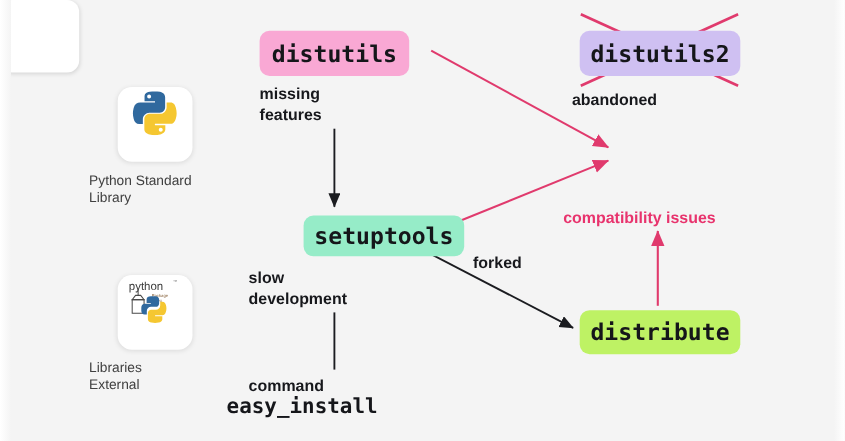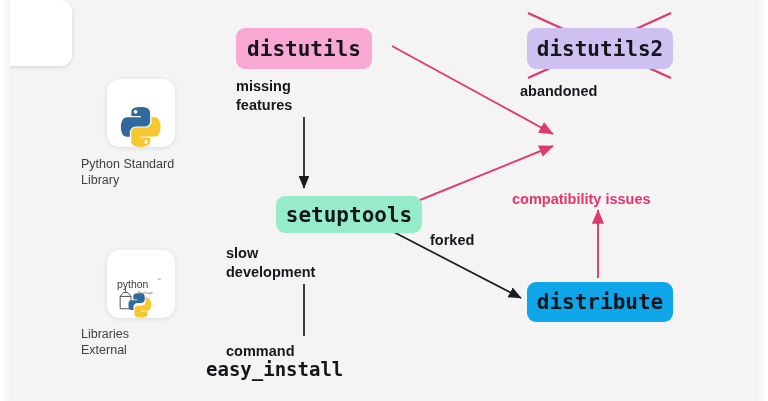--- a/index.html
+++ b/index.html
@@ -64,21 +64,21 @@
   }
   #node-setuptools {
     left: 231px; top: 196px;
     width: 146px; height: 37px;
     background: #96ecc8;
     margin-left: 45px;
   }
   #node-distribute {
     left: 527px; top: 282px;
     width: 146px; height: 40px;
-    background: #0ea5e9;
+    background: #bef264;
   }
   #node-blank {
     left: 562px; top: 116px;
     width: 72px; height: 66px;
     background: #ffffff;
     border-radius: 11px;
     box-shadow: 0 1px 4px rgba(0,0,0,0.13);
     z-index: 10;
   }
   .caption {
@@ -118,21 +118,21 @@
     font-weight: 700;
     font-size: 19px;
     color: #15161a;
   }
   .logo-card {
     position: absolute;
     background: #ffffff;
     border-radius: 13px;
     box-shadow: 0 1px 5px rgba(0,0,0,0.10);
     display: flex;
-    align-items: flex-end;
+    align-items: flex-start;
     justify-content: center;
     z-index: 10;
   }
   #logo-psl { left: 107px; top: 79px; width: 68px; height: 68px; }
   #logo-ext { left: 107px; top: 250px; width: 68px; height: 68px; }
   .logo-caption {
     position: absolute;
     font-family: "Liberation Sans", sans-serif;
     font-size: 12.5px;
     line-height: 16px;

